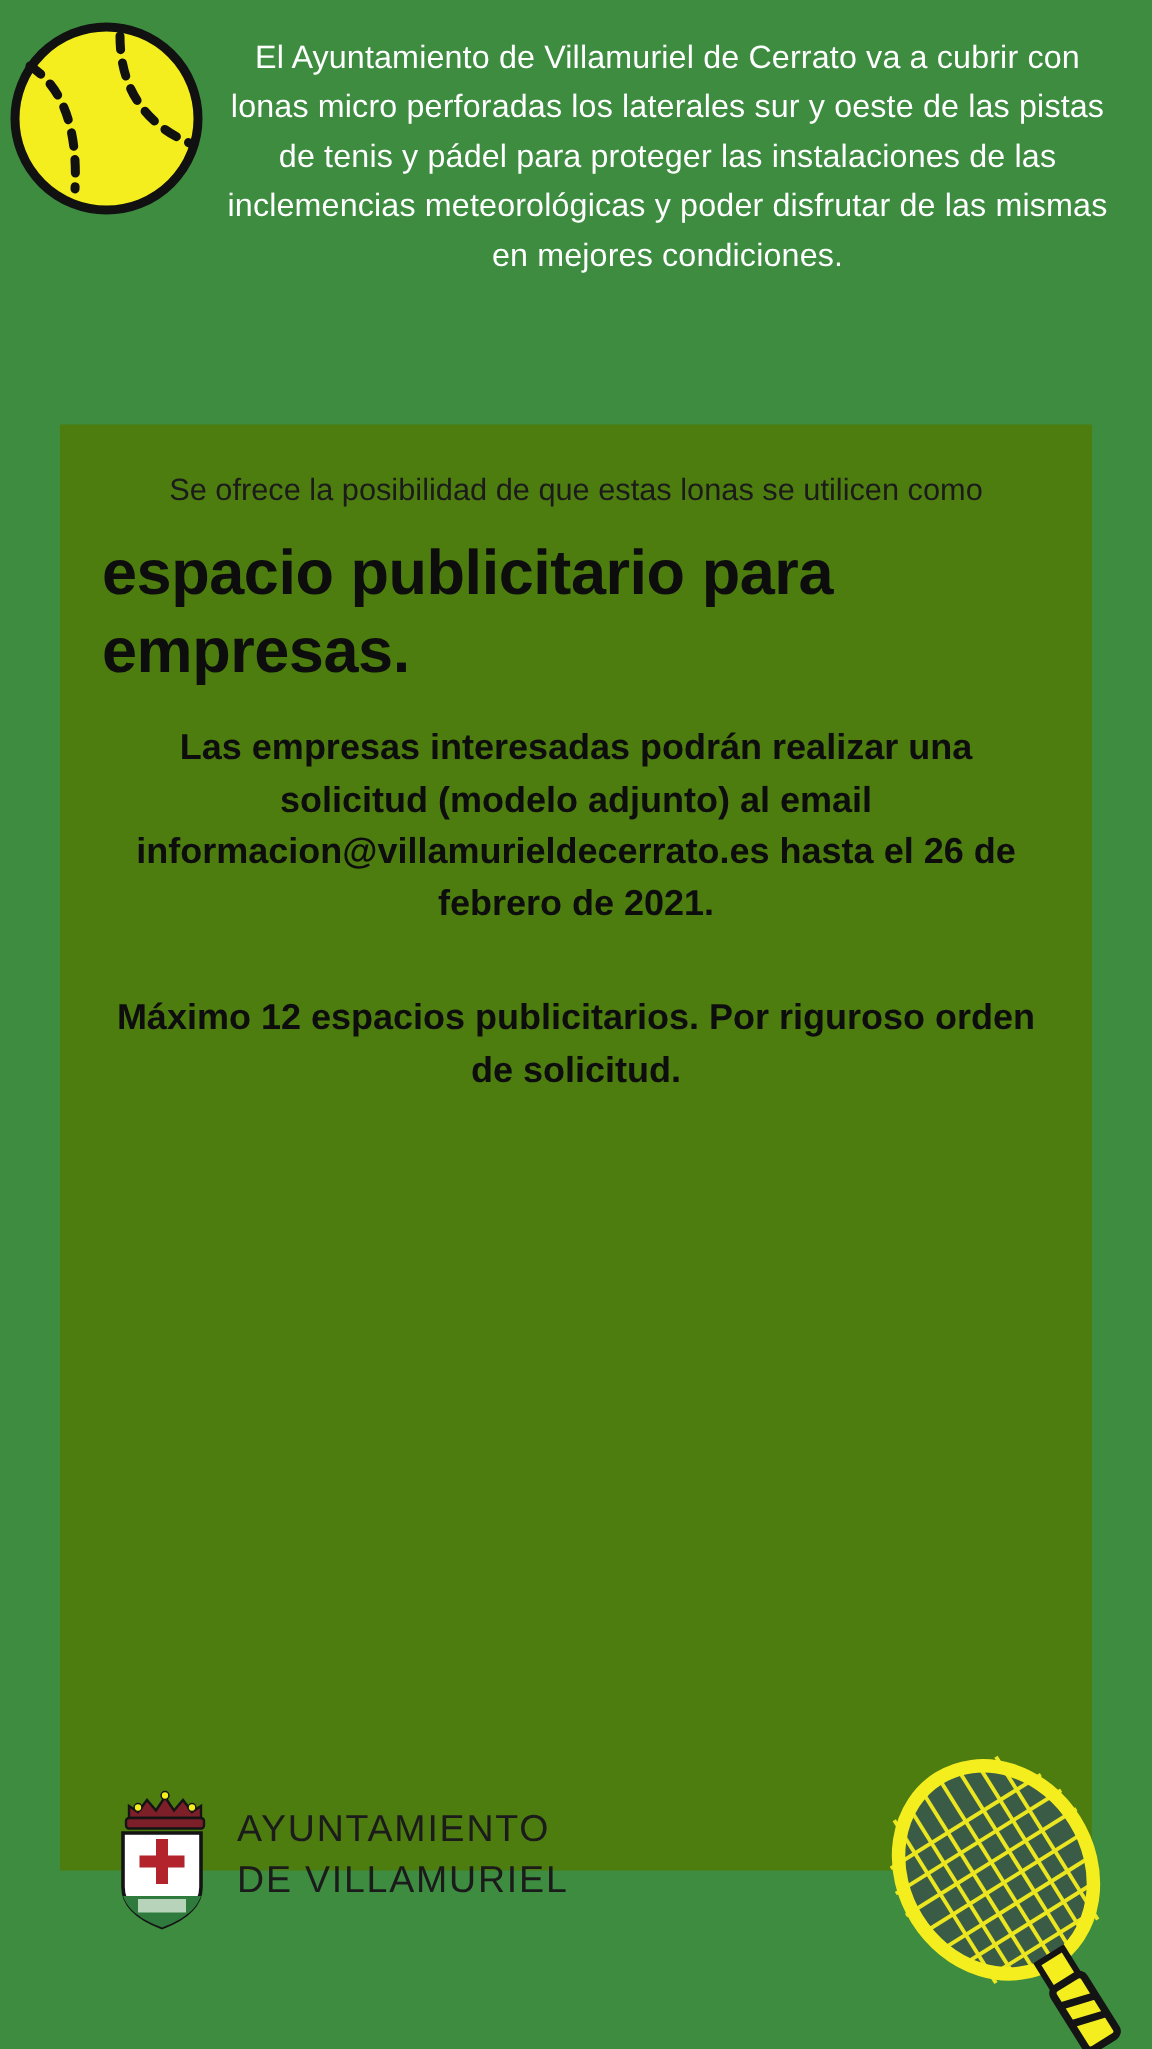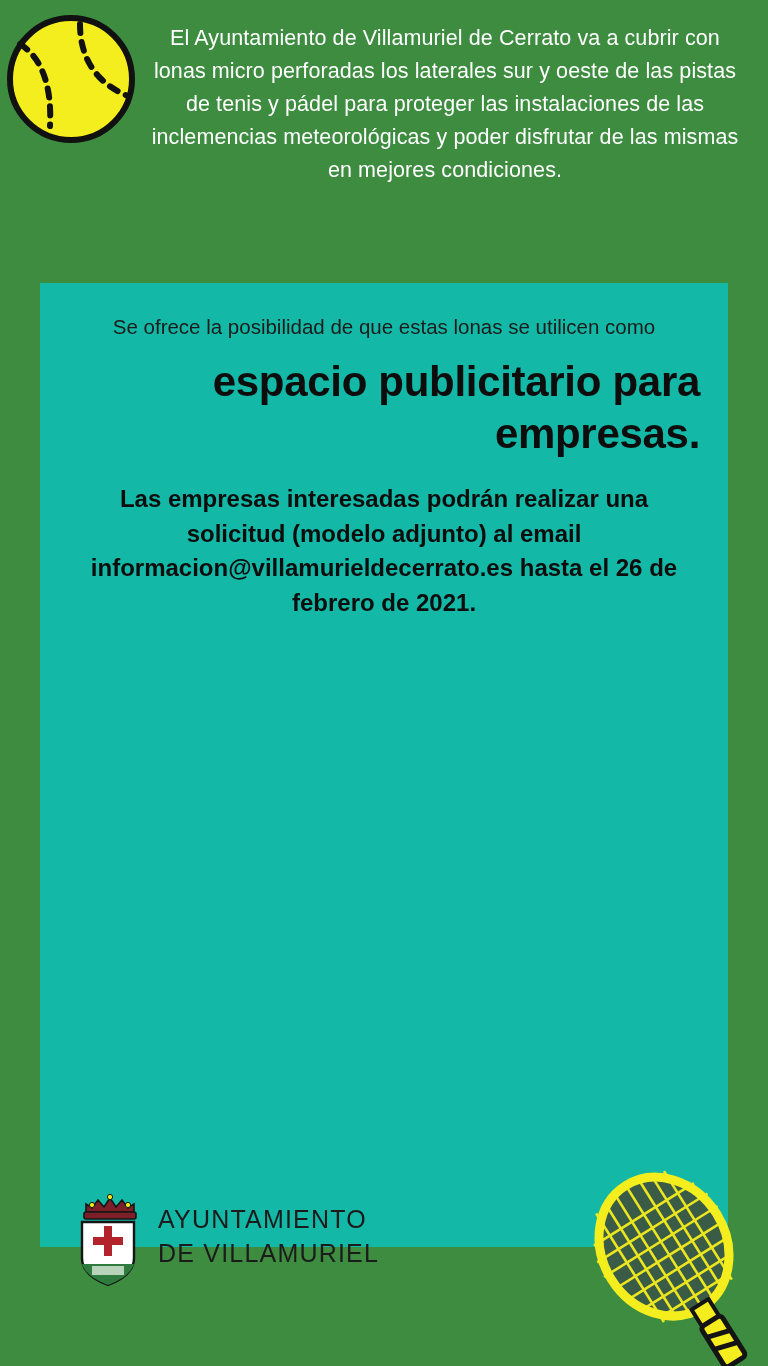--- a/index.html
+++ b/index.html
@@ -42,39 +42,39 @@
     letter-spacing: 0.1px;
   }
 
   
   .card {
     position: absolute;
     left: 40px;
     top: 283px;
     width: 688px;
     height: 964px;
-    background: #14b8a6;
+    background: #4d7c0f;
     box-sizing: border-box;
     padding: 22px 28px 18px 28px;
     color: #141414;
   }
 
   .card-lead {
     font-size: 20.5px;
     line-height: 31px;
     text-align: center;
     color: #1b1b1b;
     margin: 6px 0 0 0;
   }
 
   .card-headline {
     font-size: 42px;
     line-height: 52px;
     font-weight: bold;
-    text-align: right;
+    text-align: left;
     margin: 14px 0 18px 0;
     color: #0d0d0d;
     letter-spacing: -0.3px;
   }
   .card-headline .period {
     font-weight: bold;
   }
 
   .card-size {
     font-size: 20.5px;
@@ -151,20 +151,21 @@
 
   <p class="card-lead">Se ofrece la posibilidad de que estas lonas se utilicen como</p>
 
   <p class="card-headline">
     <span>espacio publicitario para empresas</span><span class="period">.</span>
   </p>
 
 
   <p class="card-block block-1">Las empresas interesadas podrán realizar una solicitud (modelo adjunto) al email informacion@villamurieldecerrato.es hasta el 26 de febrero de 2021.</p>
 
+  <p class="card-block block-2">Máximo 12 espacios publicitarios. Por riguroso orden de solicitud.</p>
 
 </div>
 
 <div class="footer">
 
   <div class="crest">
     <svg viewBox="0 0 72 96" width="72" height="96" aria-hidden="true">
 
       <path d="M14 20 L14 12 L20 16 L26 8 L32 15 L38 6 L44 15 L50 8 L56 16 L62 12 L62 20 Z" fill="#7c1f28" stroke="#141414" stroke-width="1.6"></path>
       <rect x="12" y="20" width="52" height="7" rx="2" fill="#7c1f28" stroke="#141414" stroke-width="1.6"></rect>

